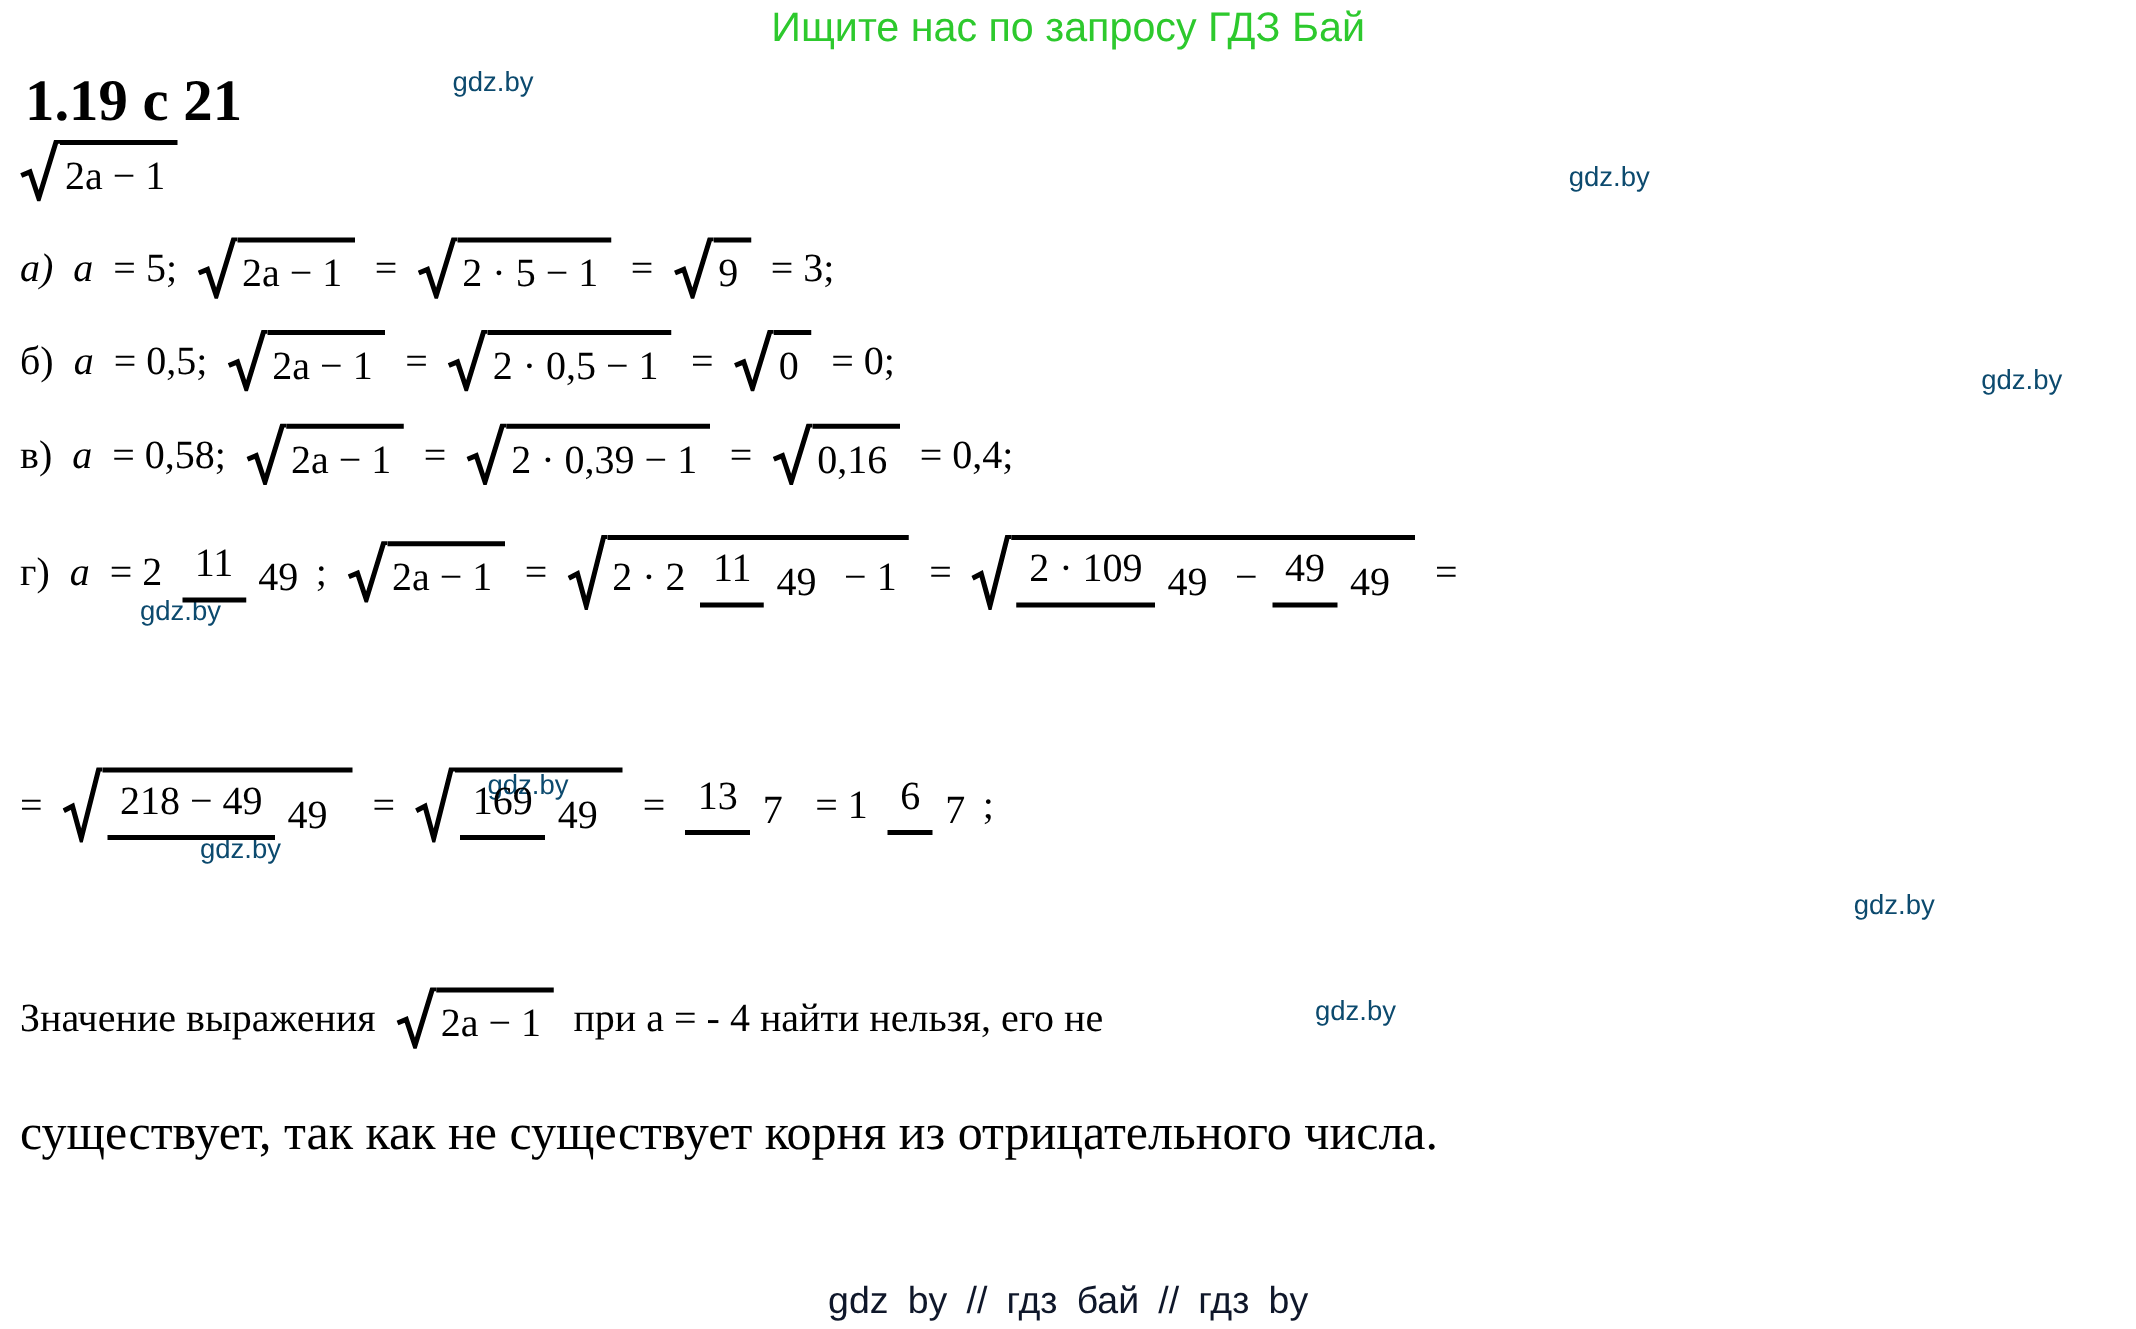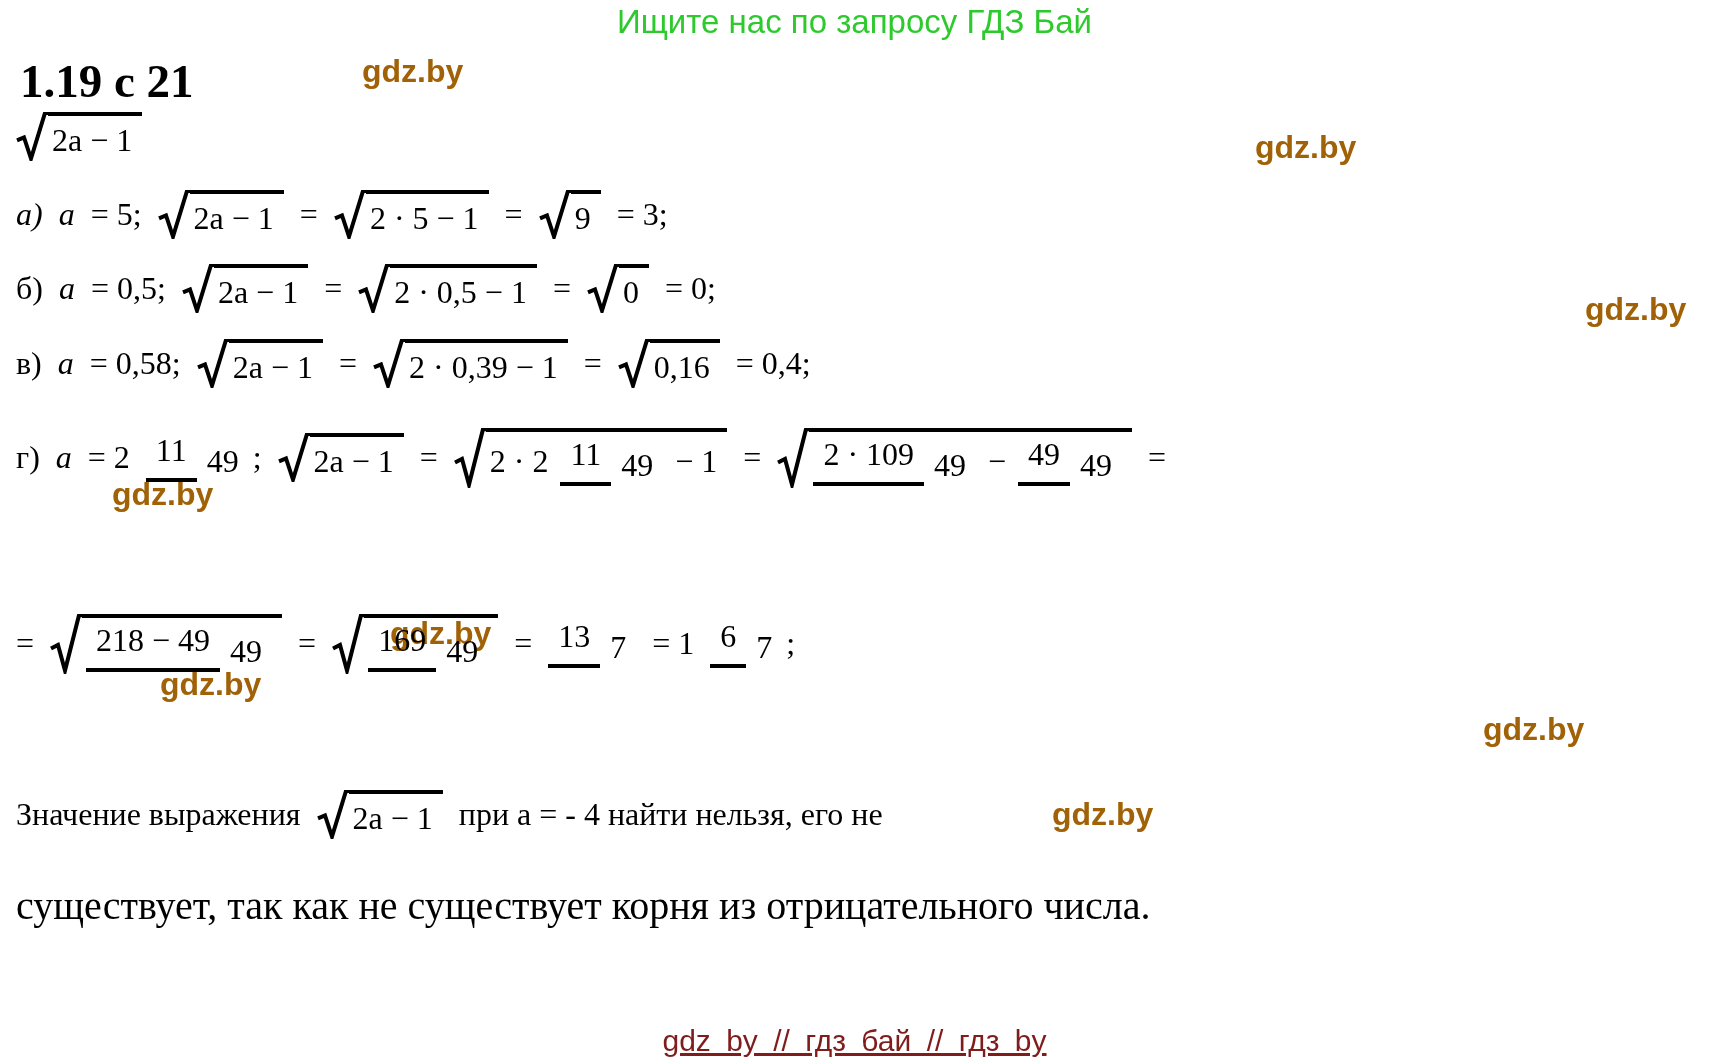--- a/index.html
+++ b/index.html
@@ -9,23 +9,23 @@
     overflow:hidden; color:#000;
     font-family:"Liberation Serif","DejaVu Serif",serif;
     border-radius:22px;
   }
   .promo {
     position:absolute; top:3px; left:0; width:100%; text-align:center;
     font-family:"Liberation Sans","DejaVu Sans",sans-serif;
     font-size:33px; font-weight:500;
   }
   .wm {
-    position:absolute; color:#a16207;
+    position:absolute; color:#0c4a6e;
     font-family:"Liberation Sans","DejaVu Sans",sans-serif;
-    font-size:32px; white-space:nowrap;font-weight:bold;
+    font-size:22px; white-space:nowrap;
   }
   .title { position:absolute; top:54px; left:20px; font-size:47px; font-weight:bold;text-align:right; }
   .row {
     position:absolute; left:16px; display:flex; align-items:center;
     font-size:32px; white-space:nowrap; column-gap:16px;
   }
   .iv { font-style:italic; }
   
   .sq { position:relative; display:inline-block; padding-left:32px; }
   .sq > svg { position:absolute; left:0; top:0; width:32px; height:100%; }
@@ -245,15 +245,15 @@
     <span class="sq">
       <svg viewBox="0 0 32 100" preserveAspectRatio="none">
           <path d="M1 58 L8 52 L15 95 L29 2 L32 2" fill="none" stroke="#000" stroke-width="4" vector-effect="non-scaling-stroke"></path>
         </svg>
       <span class="ra">2a − 1</span>
     </span>
     <span>при a = - 4 найти нельзя, его не</span>
   </div>
   <div class="para2" style="top:882px">существует, так как не существует корня из отрицательного числа.</div>
 
-  <div class="footer" style="color: #7f1d1d; text-decoration: underline;">gdz by // гдз бай // гдз by</div>
+  <div class="footer" style="color: #0f172a;">gdz by // гдз бай // гдз by</div>
 
 </div>
 
 </body></html>

